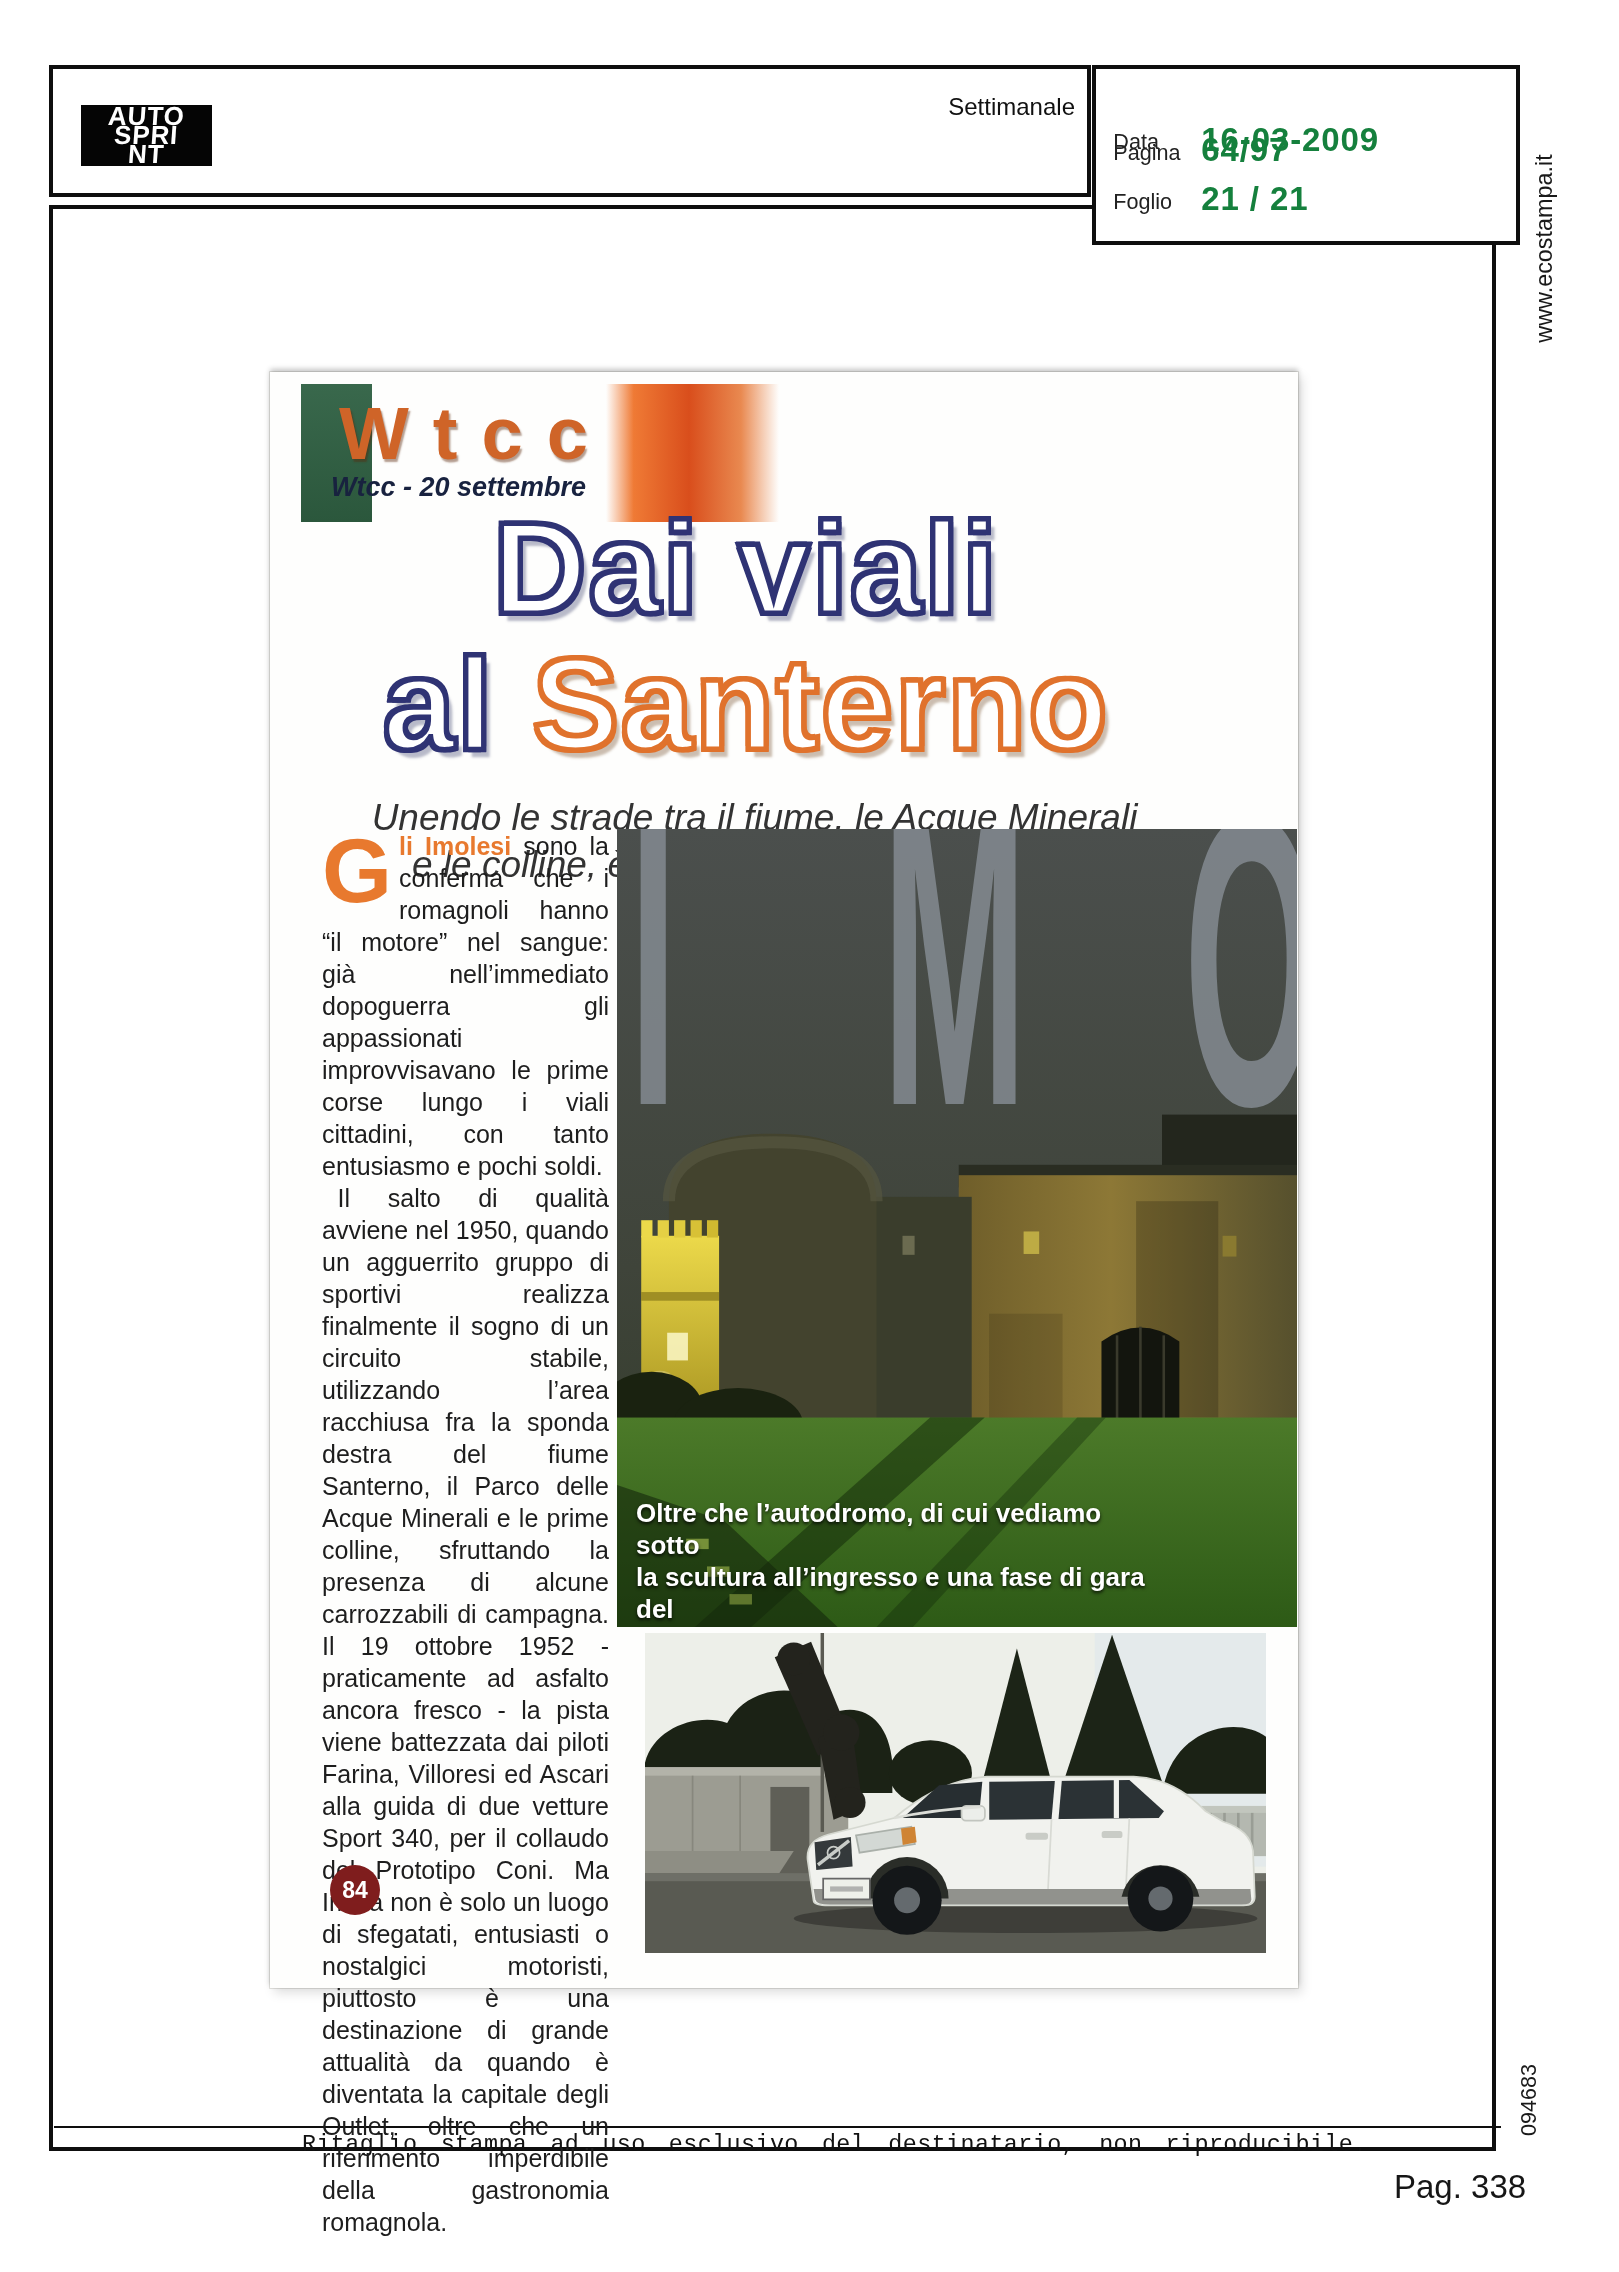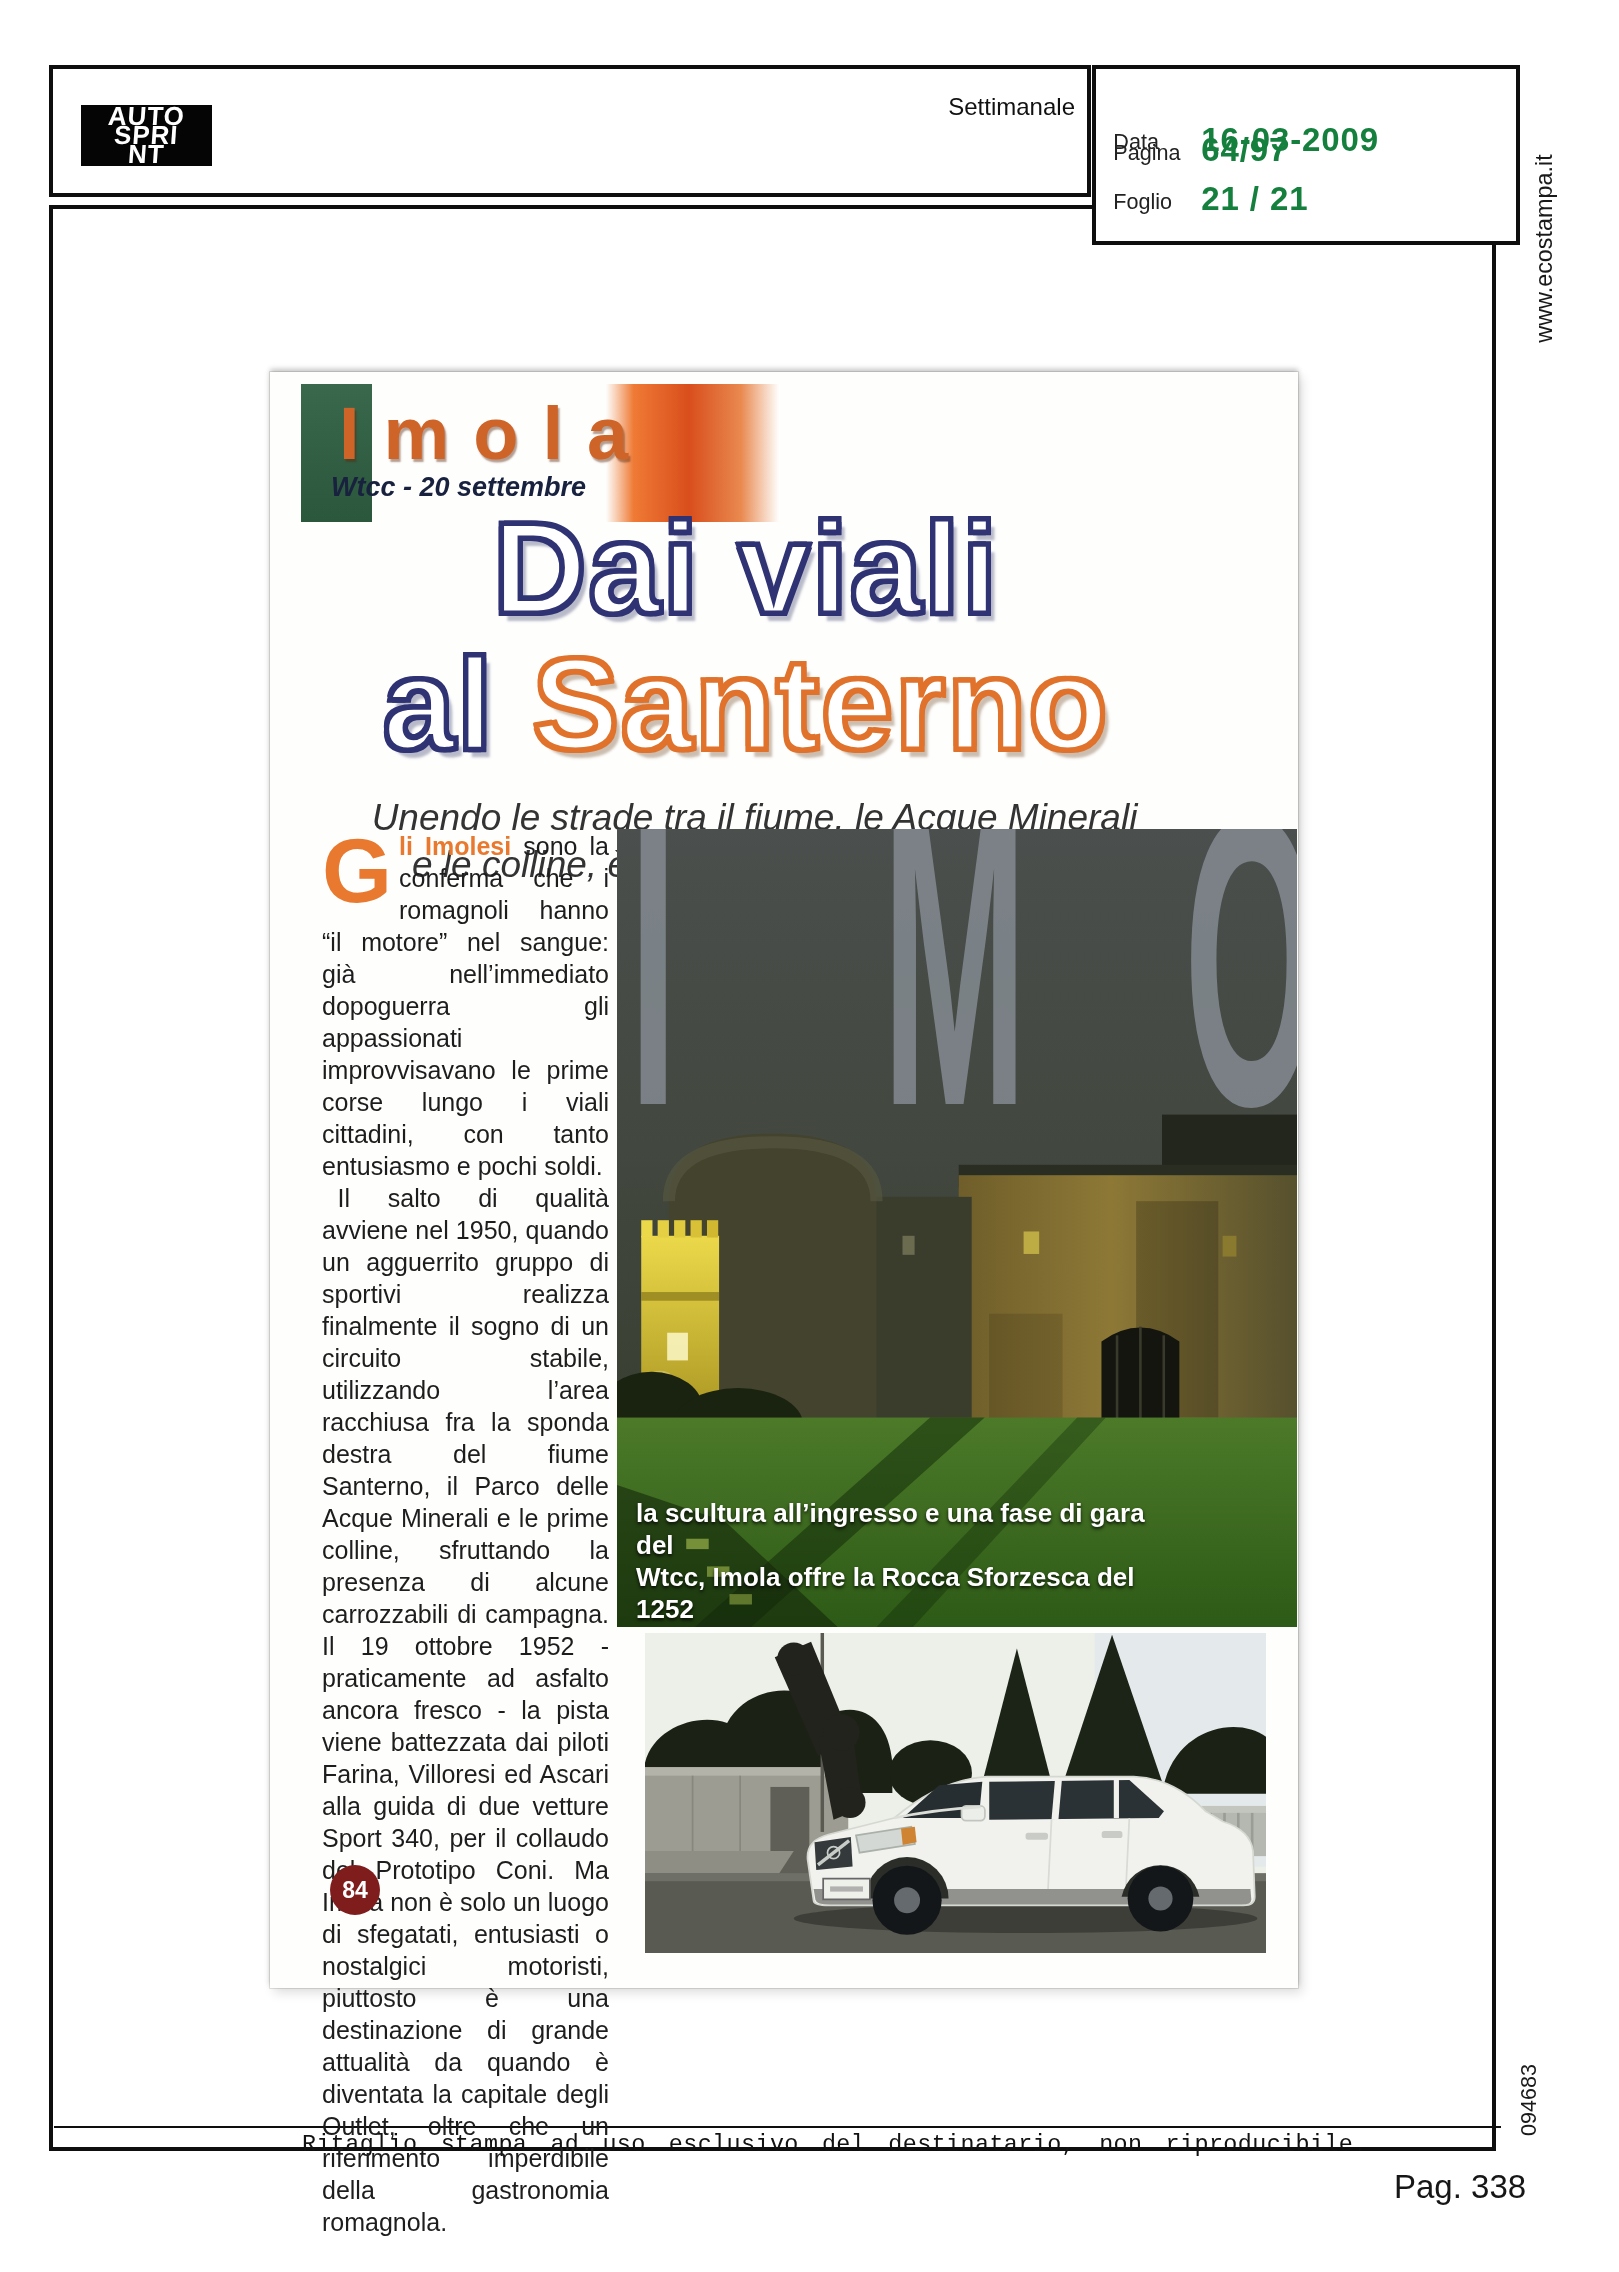--- a/index.html
+++ b/index.html
@@ -114,21 +114,21 @@
     <span>Ritaglio  stampa  ad  uso esclusivo  del  destinatario,  non  riproducibile.</span>
   </div>
   <div class="page-ref">Pag. 338</div>
   <div class="vtext v-site">www.ecostampa.it</div>
   <div class="vtext v-code">094683</div>
 
   <div class="clipping">
 
     <div class="flag-green"></div>
     <div class="flag-orange"></div>
-    <div class="flag-city">Imola</div>
+    <div class="flag-city">Wtcc</div>
     <div class="flag-event">Wtcc - 20 settembre</div>
 
     <div class="title t1 stroke-navy">Dai viali</div>
     <div class="title t2"><span class="stroke-navy">al </span><span class="stroke-orange">Santerno</span></div>
 
     <div class="subtitle">
       <div>Unendo le strade tra il fiume, le Acque Minerali</div>
       <div>e le colline, è nata nel ‘52 la pista di Imola</div>
     </div>
 
@@ -196,20 +196,21 @@
         <rect x="80" y="820" width="26" height="12" fill="#cadf60" opacity="0.5"></rect>
         <rect x="104" y="852" width="26" height="12" fill="#cadf60" opacity="0.45"></rect>
         <rect x="130" y="884" width="26" height="12" fill="#cadf60" opacity="0.4"></rect>
       </svg>
       <div class="watermark">
         <span class="wm-i">I</span>
         <span class="wm-m">M</span>
         <span class="wm-o">O</span>
       </div>
       <div class="castle-caption">
+        <div>Oltre che l’autodromo, di cui vediamo sotto</div>
         <div>la scultura all’ingresso e una fase di gara del</div>
         <div>Wtcc, Imola offre la Rocca Sforzesca del 1252</div>
       </div>
     </div>
 
     <div class="photo photo-car">
       <svg width="621" height="320" viewBox="0 0 718 370" preserveAspectRatio="none">
         <rect x="0" y="0" width="718" height="370" fill="#edefe9"></rect>
         <rect x="520" y="0" width="198" height="270" fill="#dce6ee" opacity="0.5"></rect>
         <path d="M0,185 L0,150 C10,110 60,92 95,104 C120,58 190,54 215,94 C250,78 282,100 286,150 L286,185 Z" fill="#1b2215"></path>

